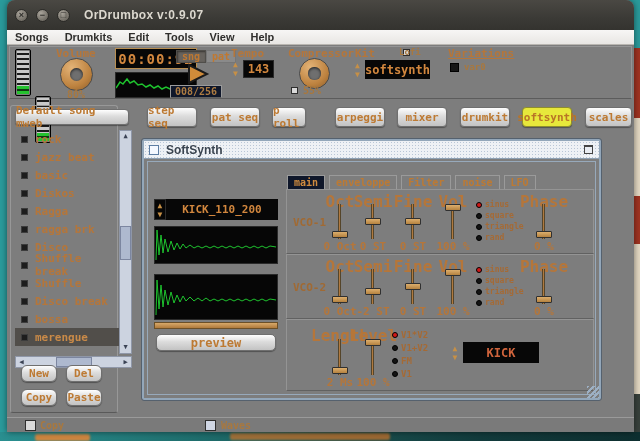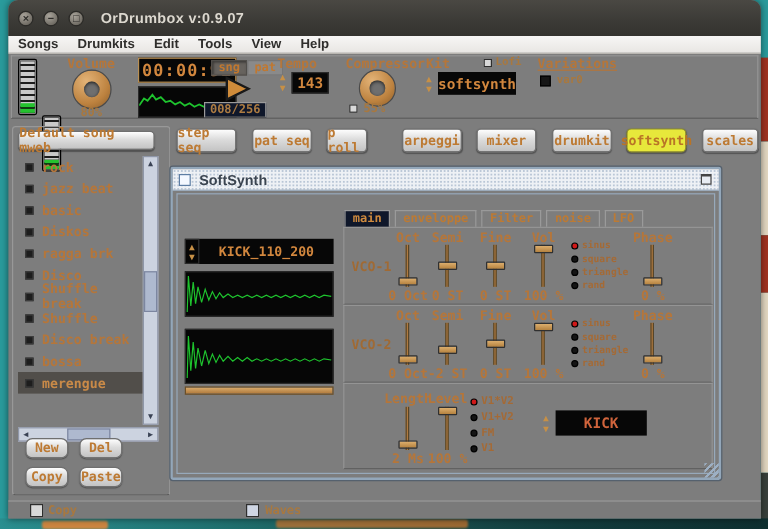--- a/index.html
+++ b/index.html
@@ -62,42 +62,42 @@
   .mode-on{background:#67635e;box-shadow:inset 1px 1px 2px #393734;border:1px solid #504e4a;}
   .mode-off{background:#8a8a8a;border:1px solid #767676;}
   #posbox{border:1px solid #9b9b9b;border-bottom-color:#5f5f5f;background:#0f172a;
           color:#ad7c42;font-weight:bold;font-size:10px;display:flex;align-items:center;justify-content:center;}
 
   
   .tabbtn{height:20px;font-size:11px;}
   .tab-active{background:#e7e83b;color:#b97426;border-color:#8e8e2e;}
 
   
-  #sidebar{left:3px;top:105px;width:132px;height:308px;border:1px solid #989898;border-bottom-color:#595959;border-radius:3px;}
+  #sidebar{left:3px;top:105px;width:108px;height:308px;border:1px solid #989898;border-bottom-color:#595959;border-radius:3px;}
   .song-row{height:18px;display:flex;align-items:center;gap:7px;padding-left:6px;font-weight:bold;font-size:11px;color:#b5763a;}
   .song-sel{background:#514e4a;color:#c98a48;}
   .bullet{width:7px;height:7px;background:#1d1d1d;border:1px solid #3c3c3c;flex:none;}
   .sb-track{background:#ccd3e0;border:1px solid #8f97a8;}
   .sb-thumb{background:#aeb9cf;border:1px solid #7c86a0;}
   .sb-arrow{color:#3a4254;font-size:7px;line-height:1;display:flex;align-items:center;justify-content:center;}
 
   
   #frame{left:135px;top:139px;width:459px;height:261px;border:2px solid #93a7ba;outline:1px solid #55616e;
          background:#7d7d7d;border-radius:2px;}
   #frame-title{height:18px;background-color:#eef1f5;
      background-image:radial-gradient(#b9c6d6 1px,transparent 1px);background-size:3px 3px;
      display:flex;align-items:center;border-bottom:1px solid #8ea0b2;}
   #frame-icon{width:10px;height:10px;background:#f4f8ff;border:1px solid #5d7da3;margin-left:5px;}
   #frame-title-text{margin-left:7px;font:bold 12px "Liberation Sans",sans-serif;color:#3a4450;
      text-shadow:0 0 2px #fff;}
   #frame-max{margin-left:auto;margin-right:6px;width:9px;height:9px;border:1px solid #444;border-top-width:2px;background:#e8ecf2;}
   #frame-body{position:relative;width:455px;height:239px;}
   #frame-inner{position:absolute;left:3px;top:2px;right:3px;bottom:3px;border:1px solid #97a9bb;}
   .sec{position:absolute;left:142px;width:308px;border:1px solid #949494;border-bottom-color:#616161;}
-  .collabel{position:absolute;top:2px;transform:translateX(-50%);font-weight:bold;font-size:11px;color:#b5763a;}
+  .collabel{position:absolute;top:2px;transform:translateX(-50%);font-weight:bold;font-size:16px;color:#b5763a;}
   .colval{position:absolute;top:50px;transform:translateX(-50%);font-weight:bold;font-size:11px;color:#b5763a;white-space:nowrap;}
   .vco-name{position:absolute;left:6px;top:26px;font-weight:bold;font-size:11px;color:#a06a34;}
   .wavebox{position:absolute;left:10px;width:124px;background:#060606;border:1px solid #2a2a2a;}
   #sample-bar{left:10px;top:163px;width:124px;height:7px;background:linear-gradient(#d8a96a,#b07a3c);border:1px solid #6b4f28;}
   .stab{height:14px;display:flex;align-items:center;justify-content:center;font-weight:bold;font-size:10px;
         color:#bd7a33;border:1px solid #9a9a9a;border-bottom:none;padding:0 6px;}
   .stab-active{background:#0f172a;color:#ce8a3e;}
   #grip{position:absolute;right:0;bottom:0;width:12px;height:12px;
         background:repeating-linear-gradient(135deg,#9db0c4 0 2px,transparent 2px 4px);}
 
@@ -177,21 +177,21 @@
       <div class="cb abs" style="left:281px;top:40px;width:7px;height:7px;"></div>
       <span class="dimlabel abs" style="left:293px;top:38px;">55%</span>
 
       <span class="olabel abs" style="left:345px;top:0;">Kit</span>
       <div class="spin abs" style="left:342px;top:13px;width:11px;height:20px;">
           <span>▲</span>
           <span>▼</span>
         </div>
       <div class="lcd abs" style="left:355px;top:13px;width:65px;height:19px;font-size:12px;">softsynth</div>
       <div class="cb abs" style="left:393px;top:2px;width:7px;height:7px;"></div>
-      <span class="dimlabel abs" style="left:403px;top:0;font-size:9px;">Lofi</span>
+      <span class="dimlabel abs" style="left:389px;top:0;font-size:9px;">Lofi</span>
 
       <span class="olabel abs" style="left:438px;top:0;text-decoration:underline;">Variations</span>
       <div class="cb-dark abs" style="left:440px;top:16px;width:9px;height:9px;"></div>
       <span class="dimlabel abs" style="left:454px;top:15px;font-size:9px;">var0</span>
     </div>
 
     <div class="abs" style="left:0;top:100px;width:627px;height:33px;">
       <div class="btn tabbtn abs" style="left:140px;top:7px;width:50px;">step seq</div>
       <div class="btn tabbtn abs" style="left:203px;top:7px;width:50px;">pat seq</div>
       <div class="btn tabbtn abs" style="left:265px;top:7px;width:34px;">p roll</div>
@@ -218,20 +218,24 @@
           <div class="song-row">
               <span class="bullet"></span>
               <span>basic</span>
             </div>
           <div class="song-row">
               <span class="bullet"></span>
               <span>Diskos</span>
             </div>
           <div class="song-row">
               <span class="bullet"></span>
+              <span>Ragga</span>
+            </div>
+          <div class="song-row">
+              <span class="bullet"></span>
               <span>ragga brk</span>
             </div>
           <div class="song-row">
               <span class="bullet"></span>
               <span>Disco</span>
             </div>
           <div class="song-row">
               <span class="bullet"></span>
               <span>Shuffle break</span>
             </div>
@@ -291,20 +295,21 @@
           <svg width="122" height="36" viewBox="0 0 122 36">
             <polyline points="1,33 2,3 4,28 6,8 8,26 10,12 13,25 16,14 19,23 22,16 25,22 28,17 31,21 35,18 39,21 43,19 47,21 51,19 55,21 59,19 63,21 67,19 71,21 75,19 79,21 83,19 87,21 91,19 95,21 99,19 103,21 107,19 111,21 115,19 121,20" fill="none" stroke="#1ec32e" stroke-width="1"></polyline>
           </svg>
         </div>
         <div class="wavebox" style="top:115px;height:46px;">
           <svg width="122" height="44" viewBox="0 0 122 44">
             <polyline points="1,40 2,5 4,34 6,10 8,32 10,15 13,30 16,17 19,28 22,20 25,27 28,21 31,26 35,22 39,26 43,23 47,26 51,23 55,26 59,24 63,26 67,24 71,26 75,24 79,26 83,24 87,26 91,24 95,26 99,24 103,26 107,24 111,26 115,24 121,25" fill="none" stroke="#1ec32e" stroke-width="1"></polyline>
           </svg>
         </div>
         <div id="sample-bar" class="abs"></div>
+        <div class="btn abs" style="left:12px;top:175px;width:120px;height:17px;border-radius:5px;font-size:12px;">preview</div>
 
         <div class="abs" style="left:143px;top:16px;display:flex;gap:4px;">
           <div class="stab stab-active">main</div>
           <div class="stab">enveloppe</div>
           <div class="stab">Filter</div>
           <div class="stab">noise</div>
           <div class="stab">LFO</div>
         </div>
 
         <div class="sec" style="top:30px;height:65px;">

